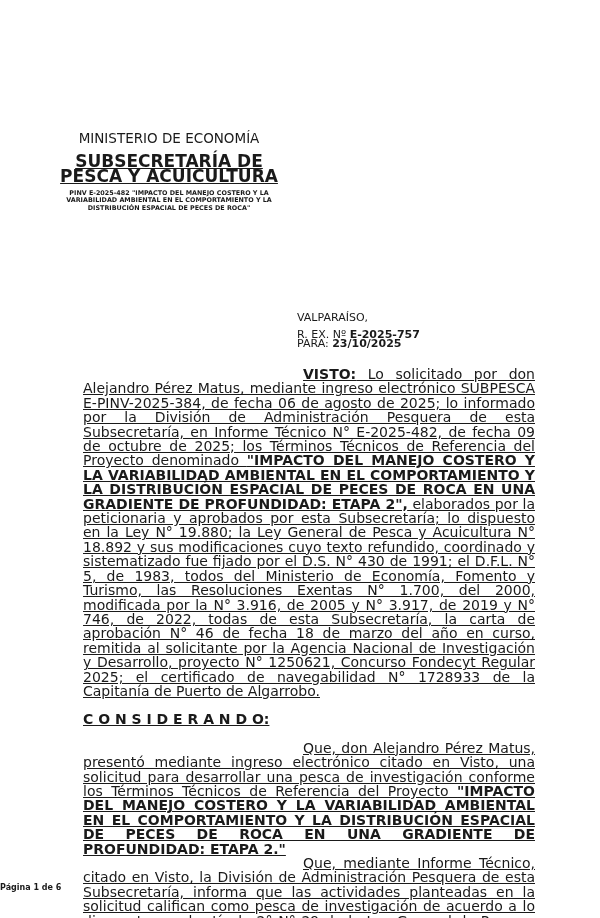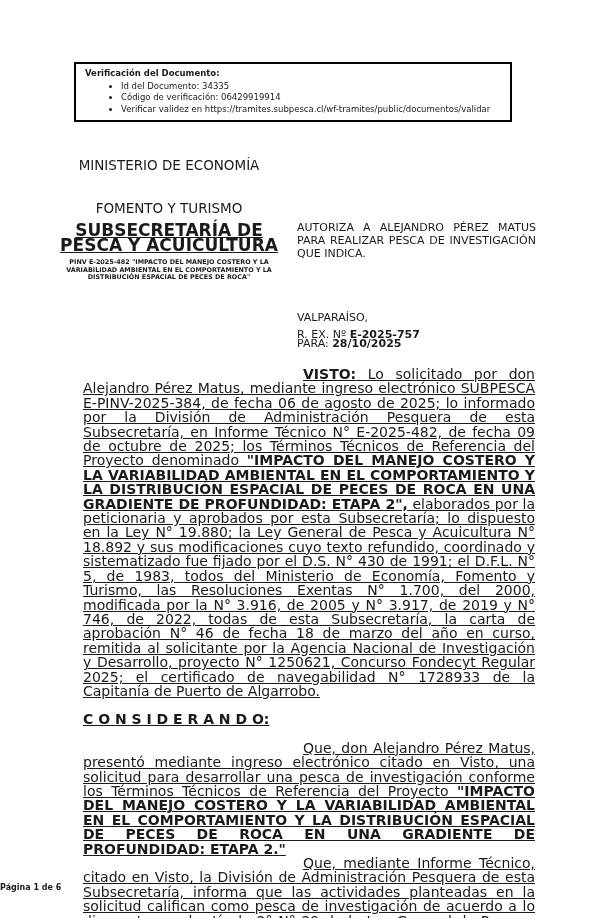--- a/index.html
+++ b/index.html
@@ -23,21 +23,21 @@
   }
   .verify-title { font-weight:bold; }
   .verify-list { margin:1px 0 0 0; padding-left:36px; }
   .verify-list li { padding:0; margin:0; }
 
   
   .col-left {
     position:absolute; left:38px; top:131px; width:262px;
     text-align:center;
   }
-  .ministry { font-size:13.5px; line-height:15.5px;margin-top:27px; }
+  .ministry { font-size:13.5px; line-height:15.5px; }
   .subsecretaria {
     margin:7px auto 0; width:220px;
     font-size:17px; line-height:15px;
     font-weight:bold; text-decoration:underline;
   }
   .project-ref {
     margin:6px auto 0; width:238px;
     font-size:6.4px; line-height:7.6px; font-weight:bold;
   }
 
@@ -68,40 +68,30 @@
   .footer {
     position:absolute; left:0; top:883px; width:516px;
     text-align:left; font-size:8px; font-weight:bold;
   }
 </style>
 </head>
 <body>
 
 <div class="page">
 
-  <div class="verify-box">
-    <div class="verify-title">Verificación del Documento:</div>
-    <ul class="verify-list">
-      <li>Id del Documento: 34335</li>
-      <li>Código de verificación: 06429919914</li>
-      <li>Verificar validez en https://tramites.subpesca.cl/wf-tramites/public/documentos/validar</li>
-    </ul>
-  </div>
 
   <div class="col-left">
     <div class="ministry">MINISTERIO DE ECONOMÍA</div>
-    <div class="ministry">FOMENTO Y TURISMO</div>
     <div class="subsecretaria">SUBSECRETARÍA DE PESCA Y ACUICULTURA</div>
     <div class="project-ref">PINV E-2025-482 "IMPACTO DEL MANEJO COSTERO Y LA VARIABILIDAD AMBIENTAL EN EL COMPORTAMIENTO Y LA DISTRIBUCIÓN ESPACIAL DE PECES DE ROCA"</div>
   </div>
 
-  <div class="subject">AUTORIZA A ALEJANDRO PÉREZ MATUS PARA REALIZAR PESCA DE INVESTIGACIÓN QUE INDICA.</div>
   <div class="city">VALPARAÍSO,</div>
   <div class="rex"><span>R. EX. Nº </span><span class="b">E-2025-757</span></div>
-  <div class="fecha"><span>PARA: </span><span class="b">28/10/2025</span></div>
+  <div class="fecha"><span>PARA: </span><span class="b">23/10/2025</span></div>
 
   <div class="body-block">
     <p class="para"><span class="b">VISTO:</span><span> Lo solicitado por don Alejandro Pérez Matus, mediante ingreso electrónico SUBPESCA E-PINV-2025-384, de fecha 06 de agosto de 2025; lo informado por la División de Administración Pesquera de esta Subsecretaría, en Informe Técnico N° E-2025-482, de fecha 09 de octubre de 2025; los Términos Técnicos de Referencia del Proyecto denominado </span><span class="b">"IMPACTO DEL MANEJO COSTERO Y LA VARIABILIDAD AMBIENTAL EN EL COMPORTAMIENTO Y LA DISTRIBUCIÓN ESPACIAL DE PECES DE ROCA EN UNA GRADIENTE DE PROFUNDIDAD: ETAPA 2",</span><span> elaborados por la peticionaria y aprobados por esta Subsecretaría; lo dispuesto en la Ley N° 19.880; la Ley General de Pesca y Acuicultura N° 18.892 y sus modificaciones cuyo texto refundido, coordinado y sistematizado fue fijado por el D.S. N° 430 de 1991; el D.F.L. N° 5, de 1983, todos del Ministerio de Economía, Fomento y Turismo, las Resoluciones Exentas N° 1.700, del 2000, modificada por la N° 3.916, de 2005 y N° 3.917, de 2019 y N° 746, de 2022, todas de esta Subsecretaría, la carta de aprobación N° 46 de fecha 18 de marzo del año en curso, remitida al solicitante por la Agencia Nacional de Investigación y Desarrollo, proyecto N° 1250621, Concurso Fondecyt Regular 2025; el certificado de navegabilidad N° 1728933 de la Capitanía de Puerto de Algarrobo.</span></p>
 
     <p class="heading-considerando">C O N S I D E R A N D O:</p>
 
     <p class="para"><span>Que, don Alejandro Pérez Matus, presentó mediante ingreso electrónico citado en Visto, una solicitud para desarrollar una pesca de investigación conforme los Términos Técnicos de Referencia del Proyecto </span><span class="b">"IMPACTO DEL MANEJO COSTERO Y LA VARIABILIDAD AMBIENTAL EN EL COMPORTAMIENTO Y LA DISTRIBUCIÓN ESPACIAL DE PECES DE ROCA EN UNA GRADIENTE DE PROFUNDIDAD: ETAPA 2."</span></p>
 
     <p class="para">Que, mediante Informe Técnico, citado en Visto, la División de Administración Pesquera de esta Subsecretaría, informa que las actividades planteadas en la solicitud califican como pesca de investigación de acuerdo a lo dispuesto en el artículo 2° N° 29 de la Ley General de Pesca y Acuicultura, por cuanto es una actividad extractiva sin fines de lucro, cuya finalidad es obtener datos e información para generar conocimiento científico, para proteger la biodiversidad y el patrimonio sanitario del país.</p>
   </div>

